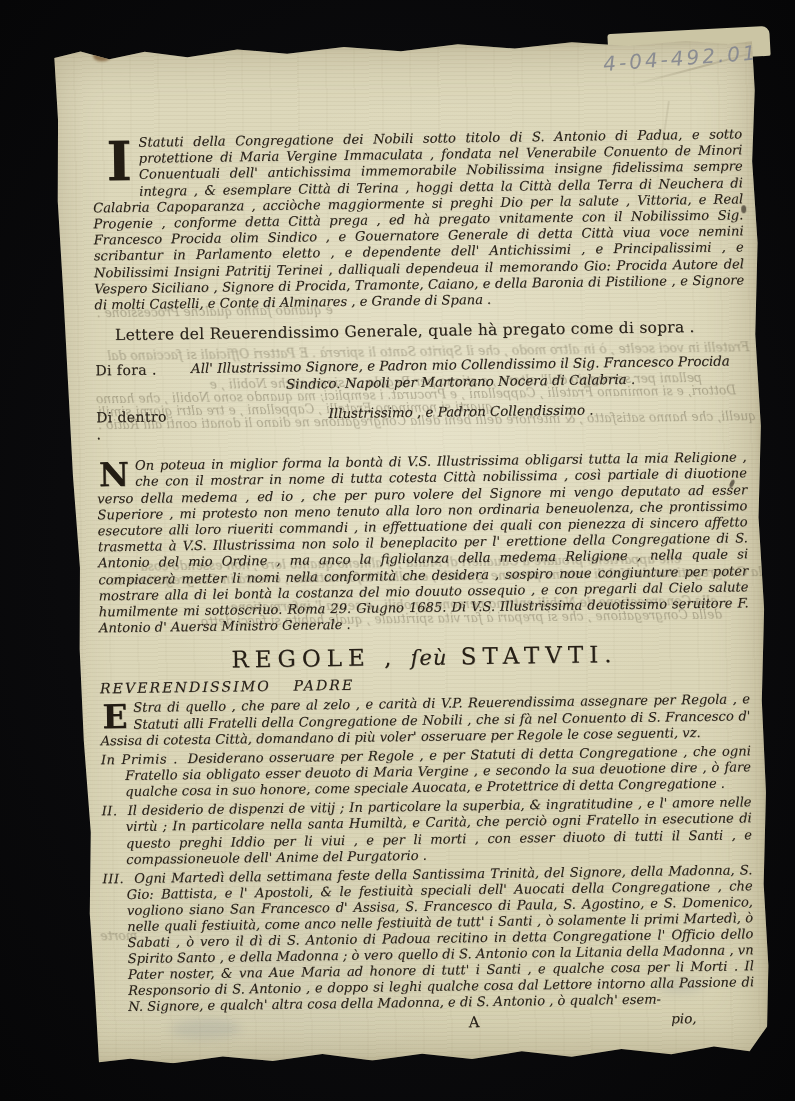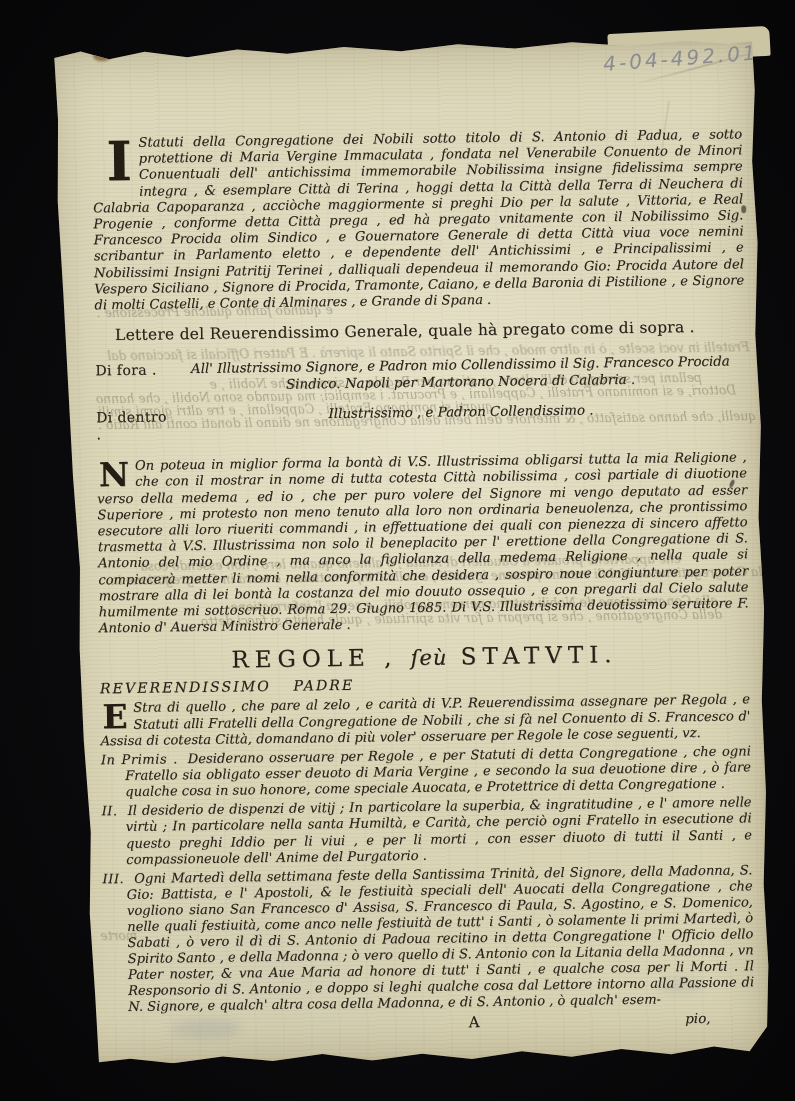--- a/index.html
+++ b/index.html
@@ -101,21 +101,21 @@
     padding-left:24px;text-indent:-24px;
     text-shadow:0.3px 0.3px 0.5px rgba(42,34,24,0.35);
   }
   .rule-label{font-style:italic;letter-spacing:0.5px;margin-right:10px;}
   .catch-row{position:relative;height:20px;margin-top:2px;}
   .sig{
     position:absolute;left:56%;font-style:normal;font-size:15px;
     text-shadow:0.3px 0.3px 0.5px rgba(42,34,24,0.45);
   }
   .catchword{
-    position:absolute;right:44px;font-style:italic;font-size:13.5px;
+    position:absolute;right:58px;font-style:italic;font-size:13.5px;
     text-shadow:0.3px 0.3px 0.4px rgba(42,34,24,0.35);
   }
 </style>
 </head>
 <body>
 
 <div class="stage">
   <div class="under-sheet"></div>
 
   <div class="page">

